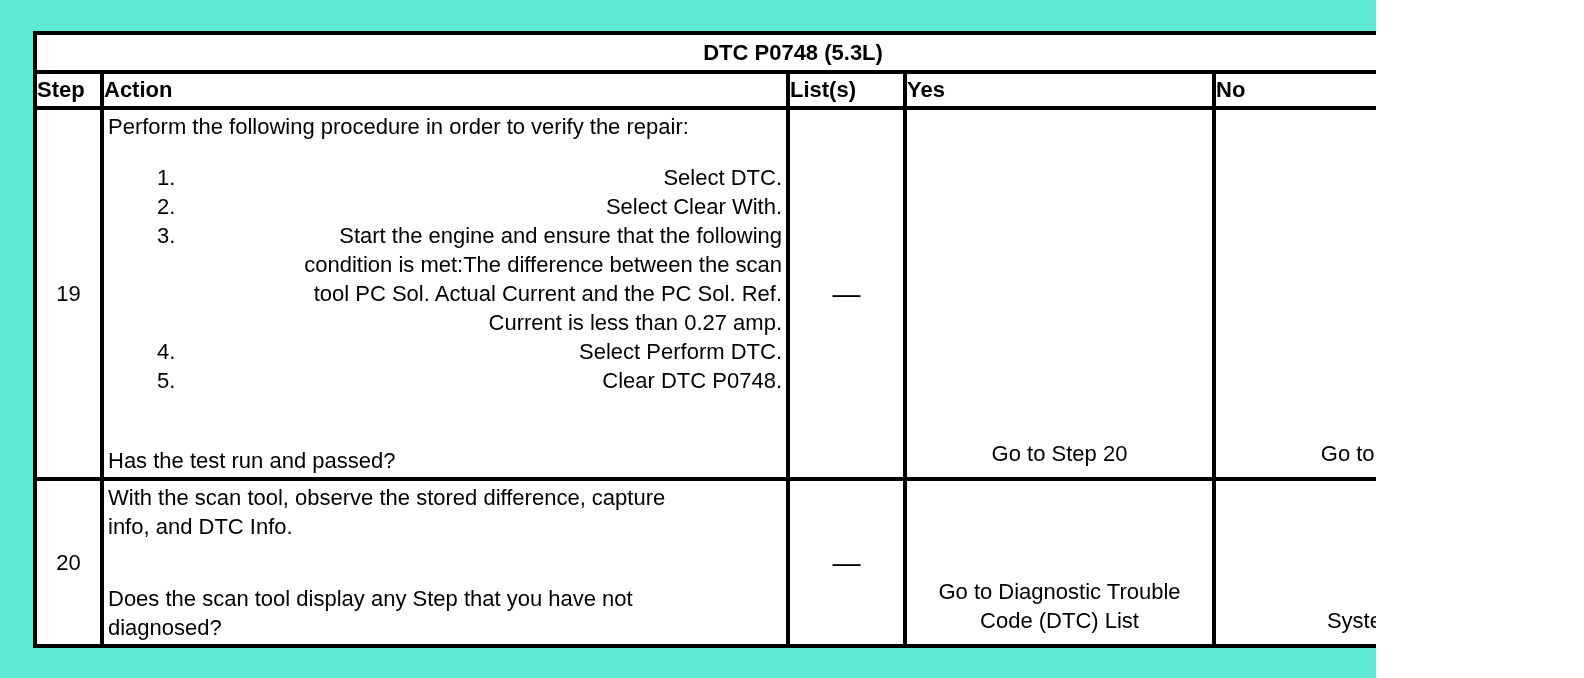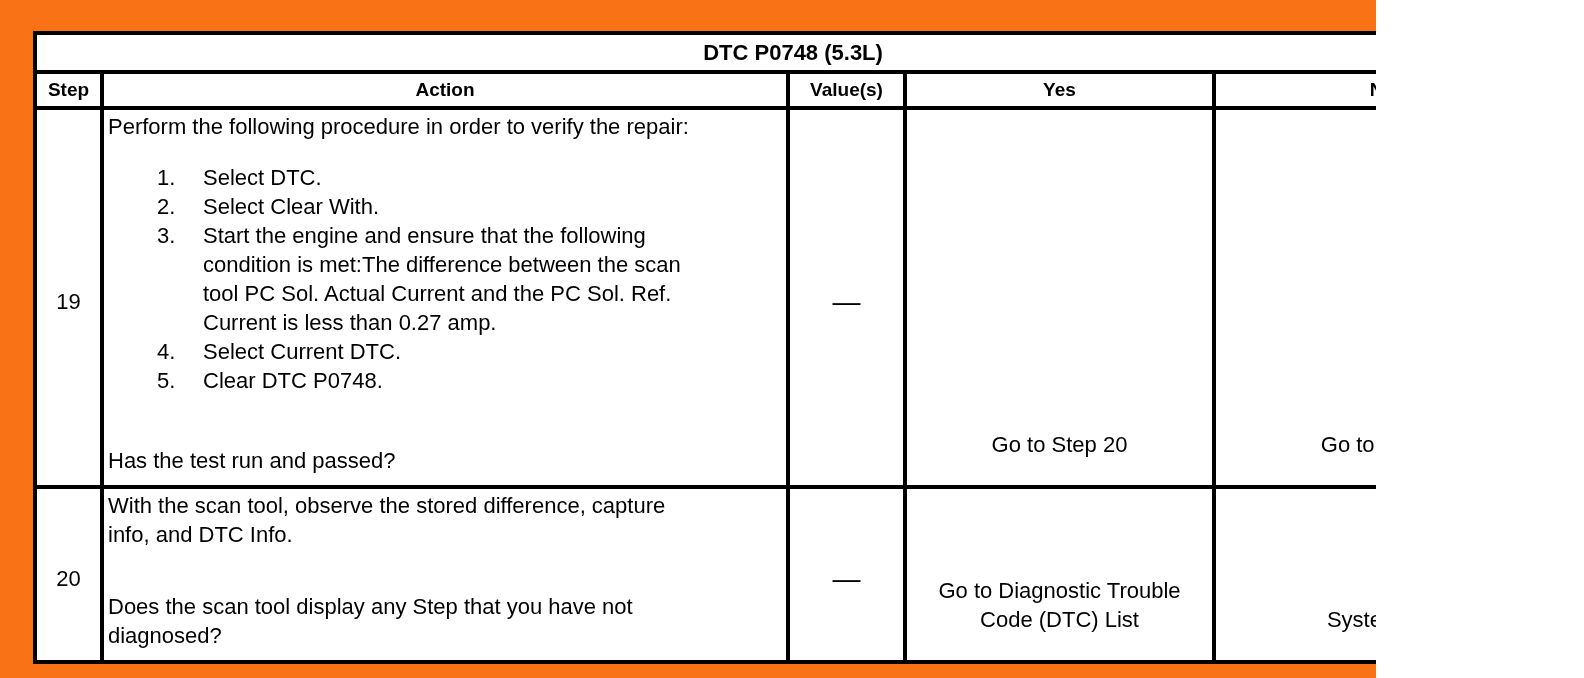--- a/index.html
+++ b/index.html
@@ -6,21 +6,21 @@
     margin: 0;
     padding: 0;
     background: #ffffff;
     font-family: "Liberation Sans", sans-serif;
     color: #000000;
   }
   .page {
     position: relative;
     width: 1376px;
     height: 678px;
-    background: #f97316;
+    background: #5eead4;
     overflow: hidden;
   }
   table.dtc {
     position: absolute;
     left: 33px;
     top: 31px;
     border-collapse: collapse;
     table-layout: fixed;
     width: 1516px;
     background: #ffffff;
@@ -35,59 +35,59 @@
   th.title-cell {
     height: 35px;
     text-align: center;
     vertical-align: middle;
     font-weight: bold;
     font-size: 23px;
     line-height: 35px;
   }
   tr.hdr th {
     height: 32px;
-    text-align: center;
+    text-align: left;
     vertical-align: middle;
     font-weight: bold;
-    font-size: 19px;
+    font-size: 22px;
   }
   .cell {
     box-sizing: border-box;
     padding: 2px 4px;
     line-height: 29px;
     font-size: 22px;
     display: flex;
     flex-direction: column;
   }
   .h19 { height: 367px; }
   .h20 { height: 163px; }
   .center-cell {
     justify-content: center;
     align-items: center;
     text-align: center;
-    margin-top: 8px;
   }
   .bottom-cell {
     justify-content: flex-end;
     align-items: center;
     text-align: center;
-    padding-bottom: 18px;
+    padding-bottom: 9px;
   }
   .action-cell .intro { white-space: pre-line; }
   .action-cell .question { white-space: pre-line; }
   .list { margin-top: 22px; }
   .li { display: flex; }
   .li .num {
     margin-left: 49px;
     width: 46px;
     flex-shrink: 0;
   }
   .li .litext {
     flex: 1;
     white-space: pre-line;
+    text-align: right;
   }
   .spacer { flex: 1; }
   .pre { white-space: pre-line; }
   .dash {
     font-size: 28px;
     line-height: 29px;
   }
 </style>
 </head>
 <body>
@@ -101,21 +101,21 @@
       <col style="width:309px">
       <col style="width:337px">
     </colgroup>
     <thead>
       <tr>
         <th class="title-cell" colspan="5">DTC P0748 (5.3L)</th>
       </tr>
       <tr class="hdr">
         <th>Step</th>
         <th>Action</th>
-        <th>Value(s)</th>
+        <th>List(s)</th>
         <th>Yes</th>
         <th>No</th>
       </tr>
     </thead>
     <tbody>
       <tr>
         <td>
           <div class="cell h19 center-cell">19</div>
         </td>
         <td>
@@ -132,21 +132,21 @@
               </div>
               <div class="li">
                 <span class="num">3.</span>
                 <span class="litext">Start the engine and ensure that the following
 condition is met:The difference between the scan
 tool PC Sol. Actual Current and the PC Sol. Ref.
 Current is less than 0.27 amp.</span>
               </div>
               <div class="li">
                 <span class="num">4.</span>
-                <span class="litext">Select Current DTC.</span>
+                <span class="litext">Select Perform DTC.</span>
               </div>
               <div class="li">
                 <span class="num">5.</span>
                 <span class="litext">Clear DTC P0748.</span>
               </div>
             </div>
             <div class="spacer"></div>
             <div class="question">Has the test run and passed?</div>
           </div>
         </td>

